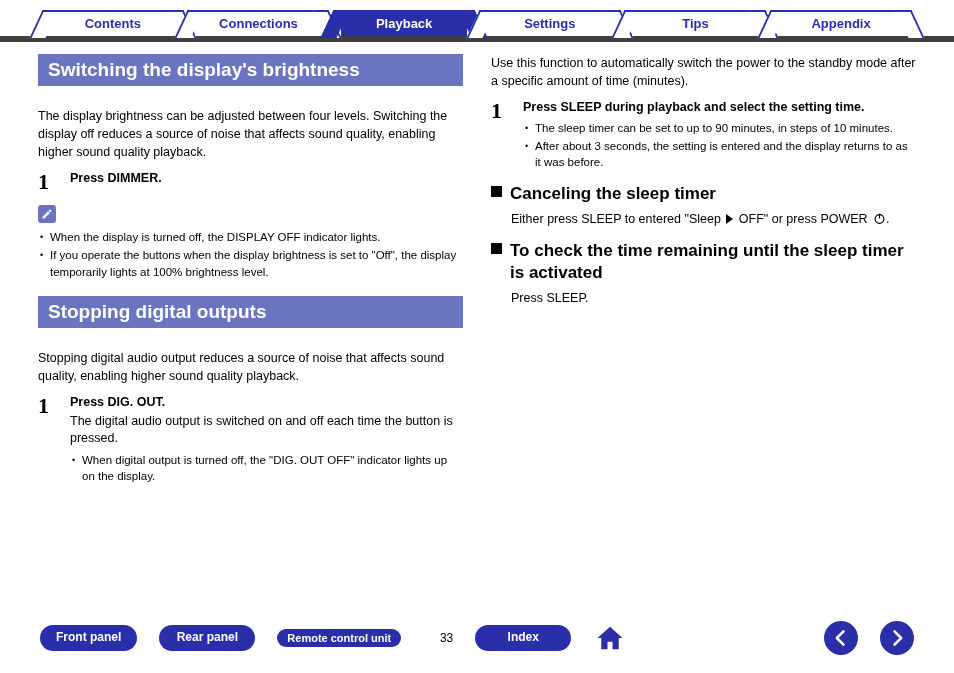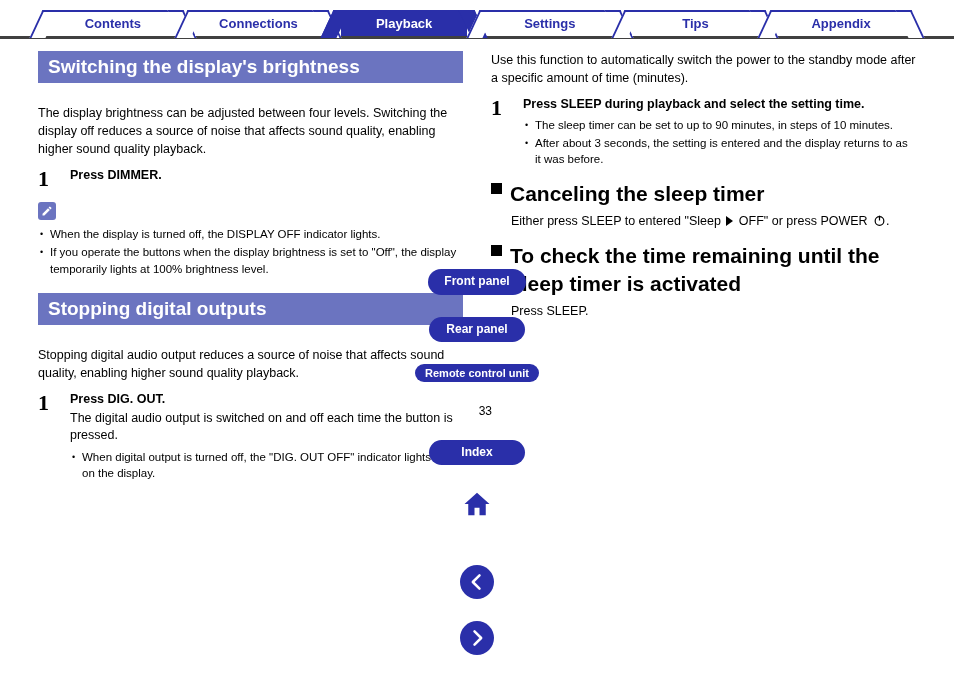--- a/index.html
+++ b/index.html
@@ -10,21 +10,21 @@
     background: #fff;
     color: #000;
     position: relative;
     overflow: hidden;
   }
   
   .tabs {
     display: flex;
     justify-content: space-around;
     padding: 10px 40px 0 40px;
-    border-bottom: 3px solid #404040;
+    border-bottom: 6px solid #404040;
   }
   .tab {
     position: relative;
     width: 140px;
     height: 26px;
     text-align: center;
     font-size: 13px;
     font-weight: bold;
     color: #2a2fa9;
     line-height: 24px;
@@ -115,21 +115,21 @@
     align-items: center;
     justify-content: center;
     margin: 4px 0 6px 0;
   }
   .note-icon svg { width: 12px; height: 12px; }
 
   .sub-heading {
     display: flex;
     align-items: flex-start;
     gap: 8px;
-    font-size: 21px;
+    font-size: 17px;
     font-weight: bold;
     margin: 10px 0 6px 0;
     line-height: 1.3;
   }
   .sub-heading .square {
     width: 11px; height: 11px; background: #000; flex-shrink:0; margin-top:3px;
   }
   .sub-body {
     font-size: 12.5px;
     padding-left: 20px;
@@ -151,21 +151,20 @@
 
   
   .footer {
     position: absolute;
     bottom: 18px;
     left: 0; right: 0;
     display: flex;
     align-items: center;
     padding: 0 40px;
     gap: 22px;
-    flex-direction: column;
   }
   .pill {
     background: #2a2fa9;
     color: #fff;
     font-size: 12px;
     font-weight: bold;
     border-radius: 14px;
     padding: 6px 16px;
     text-align: center;
     min-width: 96px;

